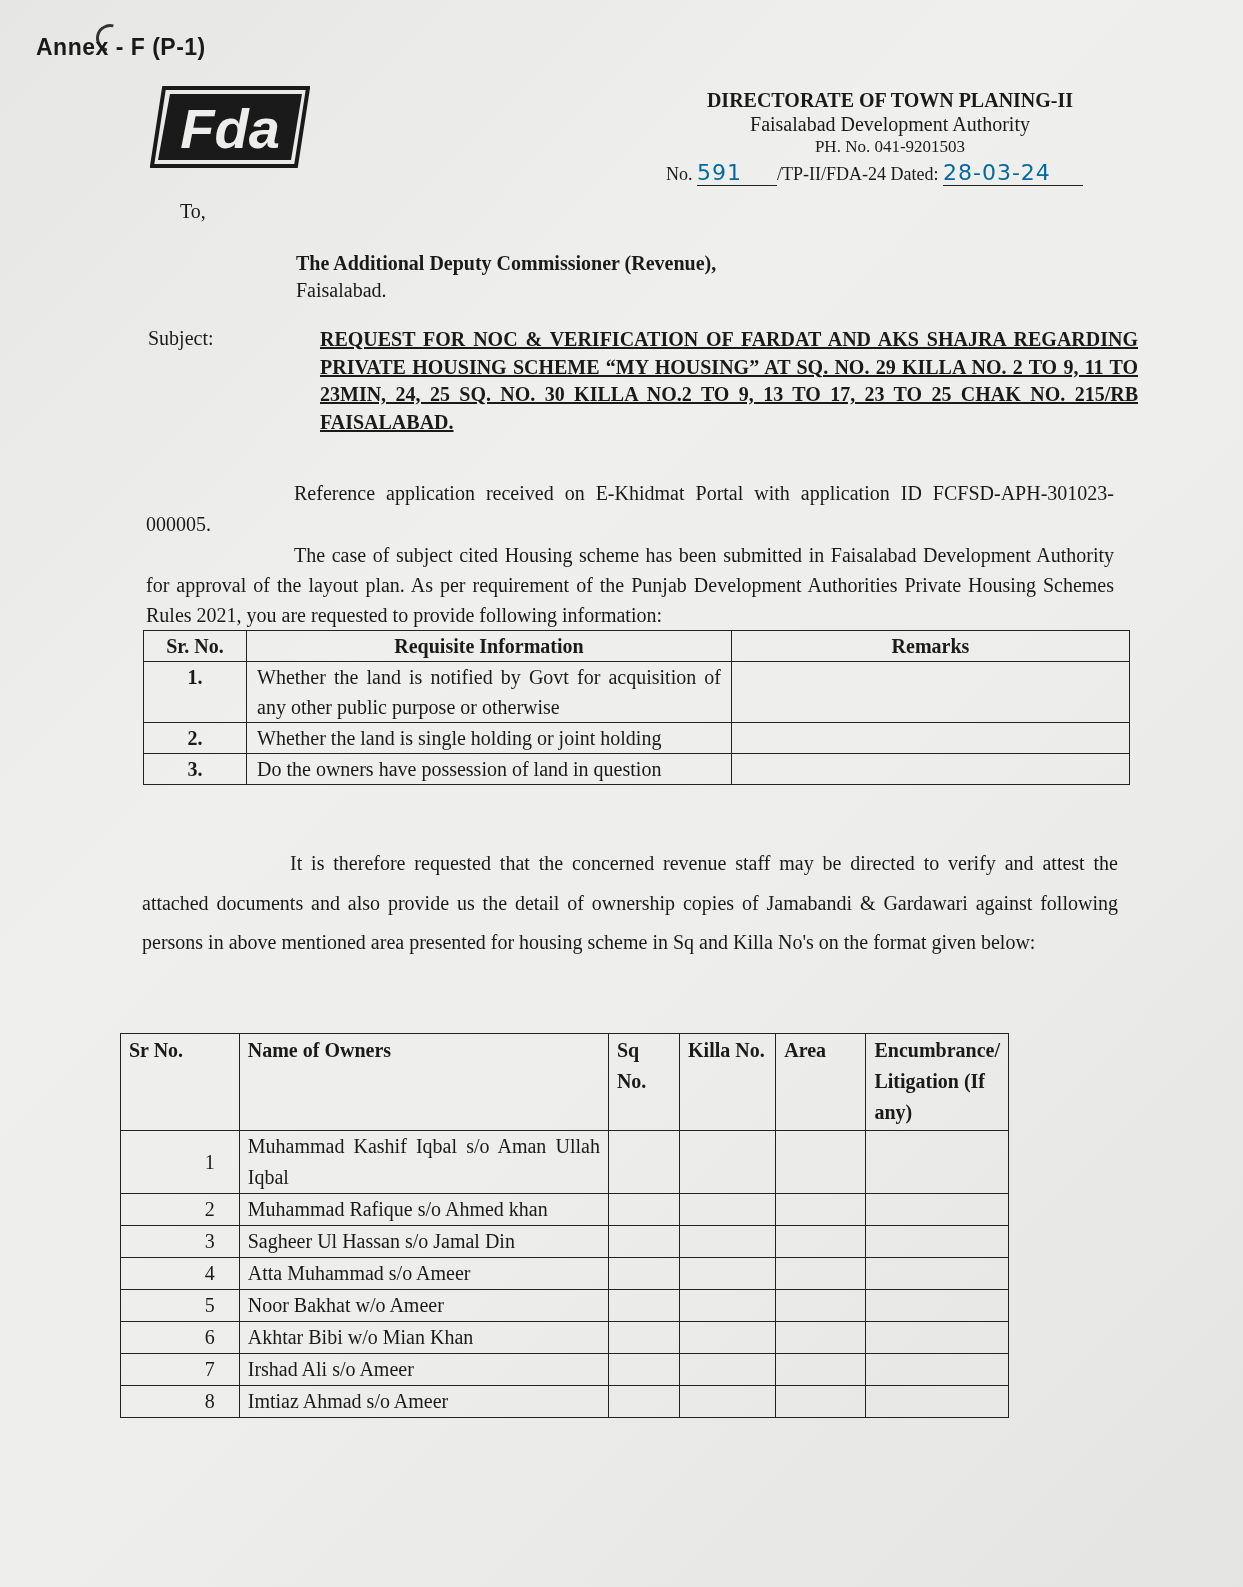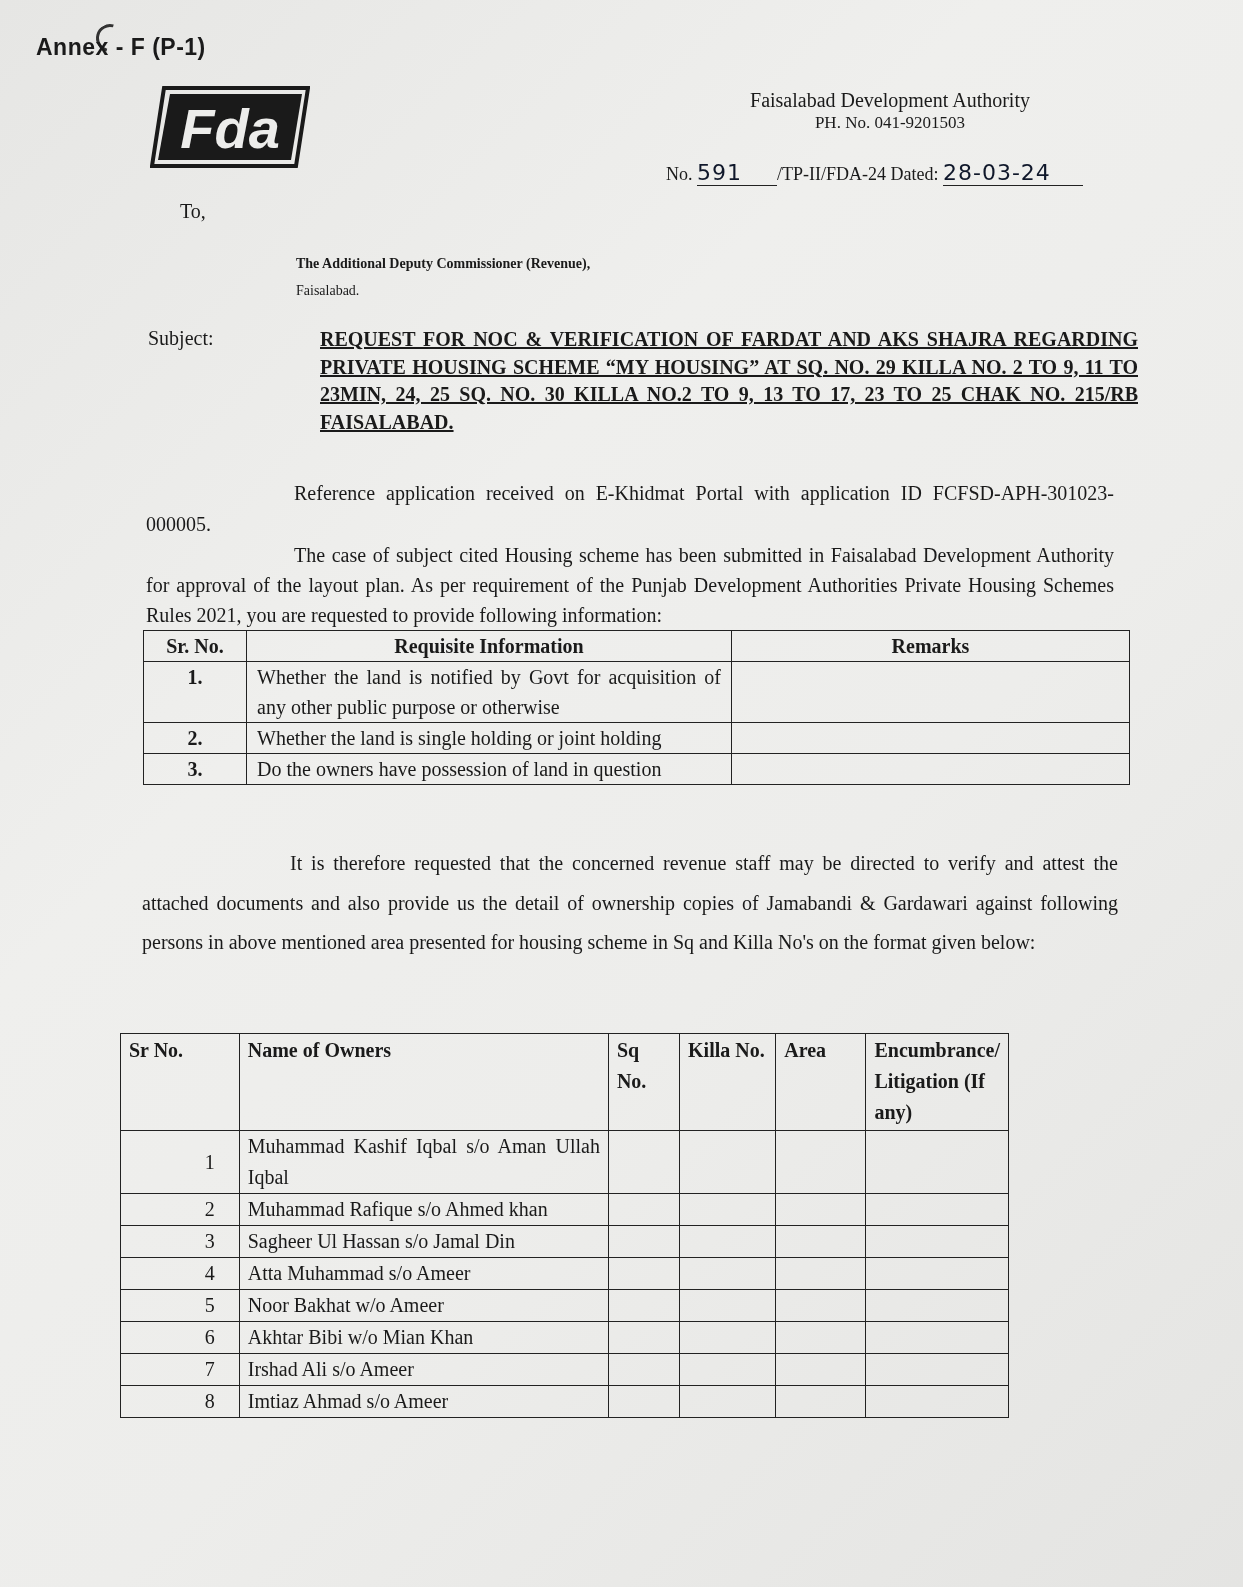--- a/index.html
+++ b/index.html
@@ -23,24 +23,24 @@
   .logo {
     left: 150px; top: 86px; width: 160px; height: 82px;
   }
   .letterhead {
     left: 660px; top: 88px; width: 460px; text-align: center; line-height: 24px;
   }
   .lh-title { font-weight: bold; font-size: 20px; }
   .lh-sub { font-size: 20px; }
   .lh-ph { font-size: 17px; line-height: 22px; }
   .refline { left: 666px; top: 160px; font-size: 18px; white-space: nowrap; }
-  .hand { font-family: "DejaVu Sans", sans-serif; color: #0f172a; font-size: 22px; letter-spacing: 1px; }
+  .hand { font-family: "DejaVu Sans", sans-serif; color: #0369a1; font-size: 22px; letter-spacing: 1px; }
   .ul-blank { display: inline-block; border-bottom: 1.5px solid #222; text-align: left; }
   .to { left: 148px; top: 200px; font-size: 20px; margin-left: 32px; }
-  .addressee { left: 296px; top: 250px; font-size: 14px; line-height: 27px; }
+  .addressee { left: 296px; top: 250px; font-size: 20px; line-height: 27px; }
   .addressee b { font-weight: bold; }
   .subject-label { left: 148px; top: 327px; font-size: 20px; }
   .subject {
     left: 296px; top: 326px; width: 818px; font-size: 20px; font-weight: bold;
     line-height: 27.5px; text-decoration: underline; text-align: justify; text-align-last: left; margin-left: 24px;
   }
   .para { font-size: 20px; line-height: 31px; text-align: justify; }
   .p1 { left: 146px; top: 478px; width: 968px; text-indent: 148px; }
   .p2 { left: 146px; top: 540px; width: 968px; text-indent: 148px; line-height: 30px; }
   table { border-collapse: collapse; }
@@ -71,20 +71,21 @@
 
 <div class="abs logo">
   <svg width="160" height="82" viewBox="0 0 160 82">
     <polygon points="14,2 158,2 146,80 2,80" fill="none" stroke="#1a1a1a" stroke-width="4"></polygon>
     <polygon points="20,8 152,8 141,74 8,74" fill="#1a1a1a"></polygon>
     <text x="80" y="62" text-anchor="middle" font-family="Liberation Sans, sans-serif" font-weight="bold" font-style="italic" font-size="56" fill="#ededeb">Fda</text>
   </svg>
 </div>
 
 <div class="abs letterhead">
+  <div class="lh-title">DIRECTORATE OF TOWN PLANING-II</div>
   <div class="lh-sub">Faisalabad Development Authority</div>
   <div class="lh-ph">PH. No. 041-9201503</div>
 </div>
 
 <div class="abs refline">
   <span>No.</span>
   <span class="ul-blank" style="width:80px;"><span class="hand">591</span></span><span>/TP-II/FDA-24 Dated:</span>
   <span class="ul-blank" style="width:140px;"><span class="hand">28-03-24</span></span>
 </div>
 

